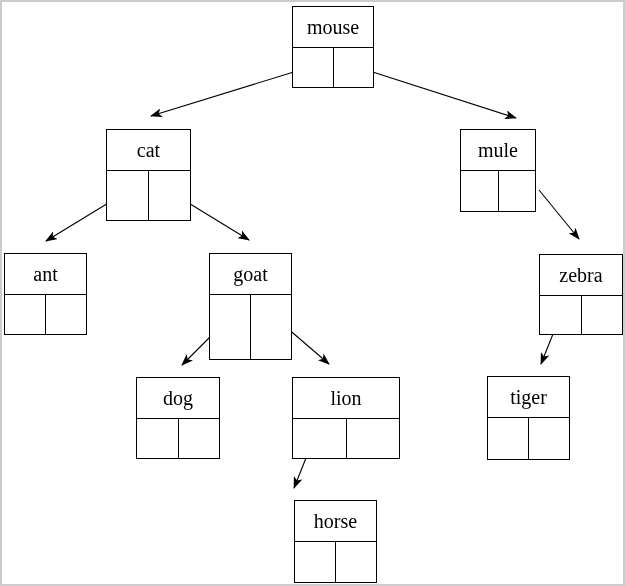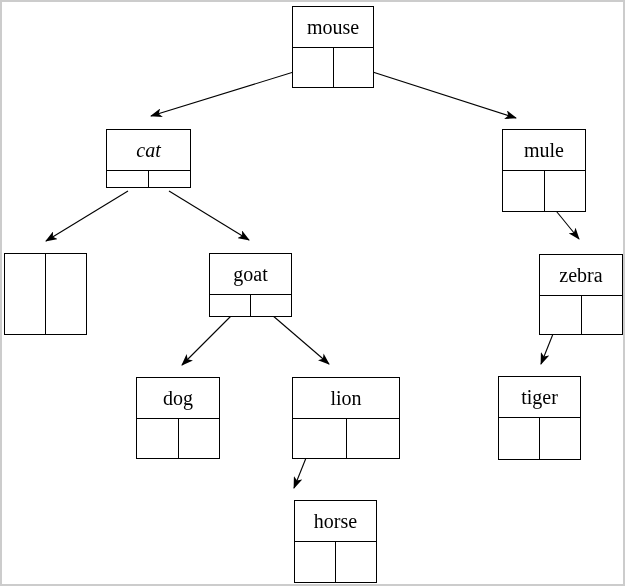--- a/index.html
+++ b/index.html
@@ -64,41 +64,42 @@
       </g>
   </svg>
   <div class="nodes-layer">
       <div class="node" style="left: 290px; top: 4px; width: 82px; height: 82px;">
         <div class="node-label">mouse</div>
         <div class="node-pointers">
           <div class="ptr-cell left"></div>
           <div class="ptr-cell right"></div>
         </div>
       </div>
-      <div class="node" style="left: 104px; top: 127px; width: 85px; height: 59px; font-style: italic;">
+      <div class="node" style="left: 104px; top: 127px; width: 85px; height: 92px;">
         <div class="node-label">cat</div>
         <div class="node-pointers">
           <div class="ptr-cell left"></div>
           <div class="ptr-cell right"></div>
         </div>
       </div>
-      <div class="node" style="left: 500px; top: 127px; width: 84px; height: 83px;">
+      <div class="node" style="left: 458px; top: 127px; width: 76px; height: 83px;">
         <div class="node-label">mule</div>
         <div class="node-pointers">
           <div class="ptr-cell left"></div>
           <div class="ptr-cell right"></div>
         </div>
       </div>
       <div class="node" style="left: 2px; top: 251px; width: 83px; height: 82px;">
+        <div class="node-label">ant</div>
         <div class="node-pointers">
           <div class="ptr-cell left"></div>
           <div class="ptr-cell right"></div>
         </div>
       </div>
-      <div class="node" style="left: 207px; top: 251px; width: 83px; height: 64px;">
+      <div class="node" style="left: 207px; top: 251px; width: 83px; height: 107px;">
         <div class="node-label">goat</div>
         <div class="node-pointers">
           <div class="ptr-cell left"></div>
           <div class="ptr-cell right"></div>
         </div>
       </div>
       <div class="node" style="left: 134px; top: 375px; width: 84px; height: 82px;">
         <div class="node-label">dog</div>
         <div class="node-pointers">
           <div class="ptr-cell left"></div>
@@ -112,21 +113,21 @@
           <div class="ptr-cell right"></div>
         </div>
       </div>
       <div class="node" style="left: 290px; top: 375px; width: 108px; height: 82px;">
         <div class="node-label">lion</div>
         <div class="node-pointers">
           <div class="ptr-cell left"></div>
           <div class="ptr-cell right"></div>
         </div>
       </div>
-      <div class="node" style="left: 496px; top: 374px; width: 83px; height: 84px;">
+      <div class="node" style="left: 485px; top: 374px; width: 83px; height: 84px;">
         <div class="node-label">tiger</div>
         <div class="node-pointers">
           <div class="ptr-cell left"></div>
           <div class="ptr-cell right"></div>
         </div>
       </div>
       <div class="node" style="left: 249px; top: 498px; width: 83px; height: 83px; margin-left: 43px;">
         <div class="node-label">horse</div>
         <div class="node-pointers">
           <div class="ptr-cell left"></div>

